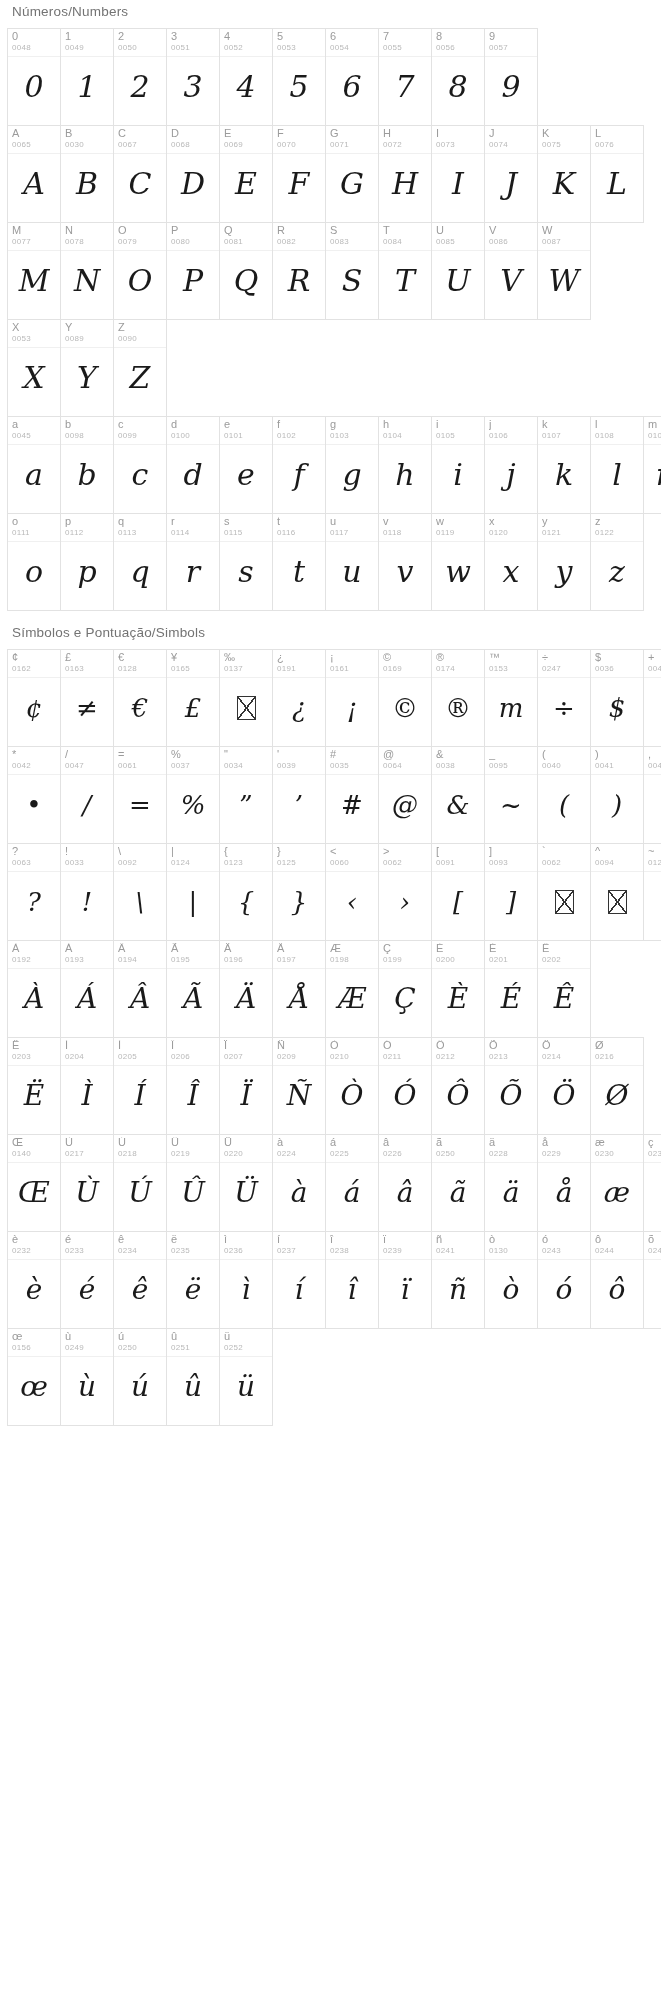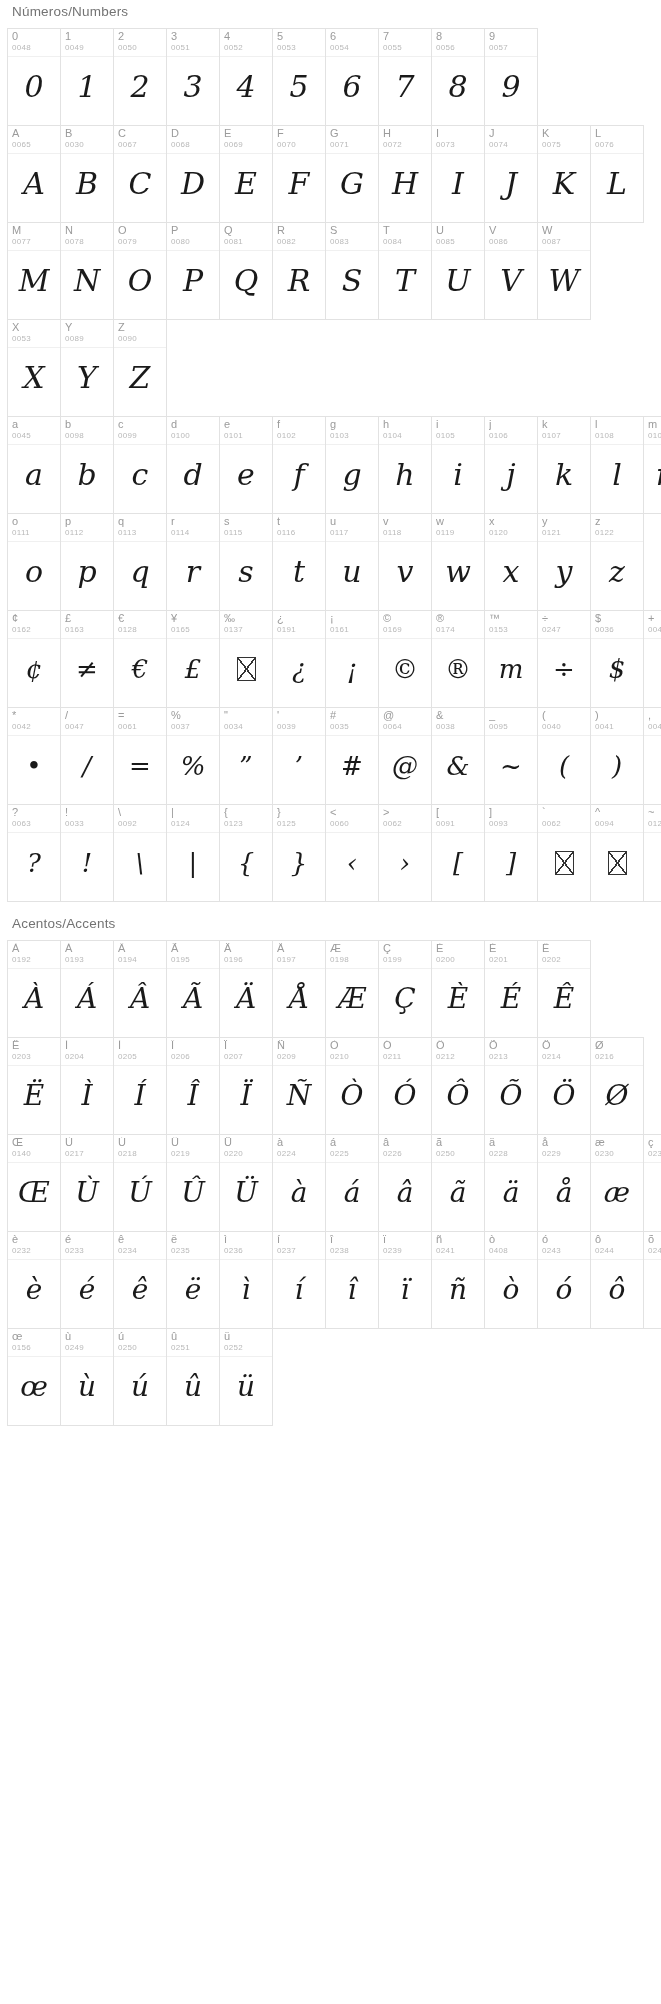--- a/index.html
+++ b/index.html
@@ -553,20 +553,21 @@
           </div>
           <div class="cell">
             <div class="cell-head">
               <span class="cell-char">z</span>
               <span class="cell-code">0122</span>
             </div>
             <div class="cell-glyph">z</div>
           </div>
         </div>
       </div>
+      <div class="section-title">Símbolos e Pontuação/Simbols</div>
       <div class="grid sym">
         <div class="row">
           <div class="cell">
             <div class="cell-head">
               <span class="cell-char">¢</span>
               <span class="cell-code">0162</span>
             </div>
             <div class="cell-glyph">¢</div>
           </div>
           <div class="cell">
@@ -840,21 +841,20 @@
           </div>
           <div class="cell">
             <div class="cell-head">
               <span class="cell-char">~</span>
               <span class="cell-code">0126</span>
             </div>
             <div class="cell-glyph">~</div>
           </div>
         </div>
       </div>
-      <div class="section-title">Acentos/Accents</div>
       <div class="grid accent">
         <div class="row">
           <div class="cell">
             <div class="cell-head">
               <span class="cell-char">À</span>
               <span class="cell-code">0192</span>
             </div>
             <div class="cell-glyph">À</div>
           </div>
           <div class="cell">
@@ -1167,21 +1167,21 @@
           <div class="cell">
             <div class="cell-head">
               <span class="cell-char">ñ</span>
               <span class="cell-code">0241</span>
             </div>
             <div class="cell-glyph">ñ</div>
           </div>
           <div class="cell">
             <div class="cell-head">
               <span class="cell-char">ò</span>
-              <span class="cell-code">0408</span>
+              <span class="cell-code">0130</span>
             </div>
             <div class="cell-glyph">ò</div>
           </div>
           <div class="cell">
             <div class="cell-head">
               <span class="cell-char">ó</span>
               <span class="cell-code">0243</span>
             </div>
             <div class="cell-glyph">ó</div>
           </div>

